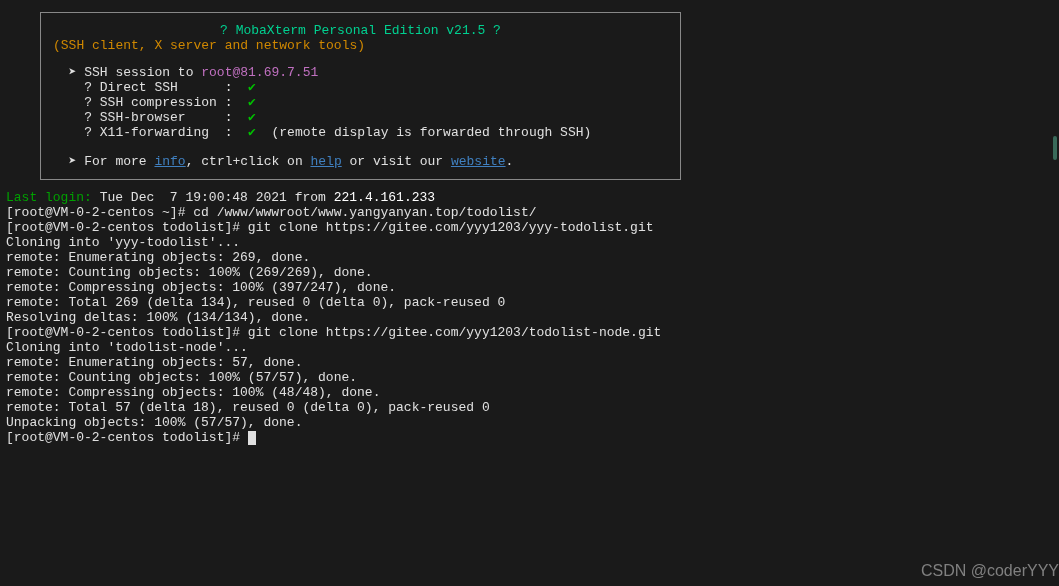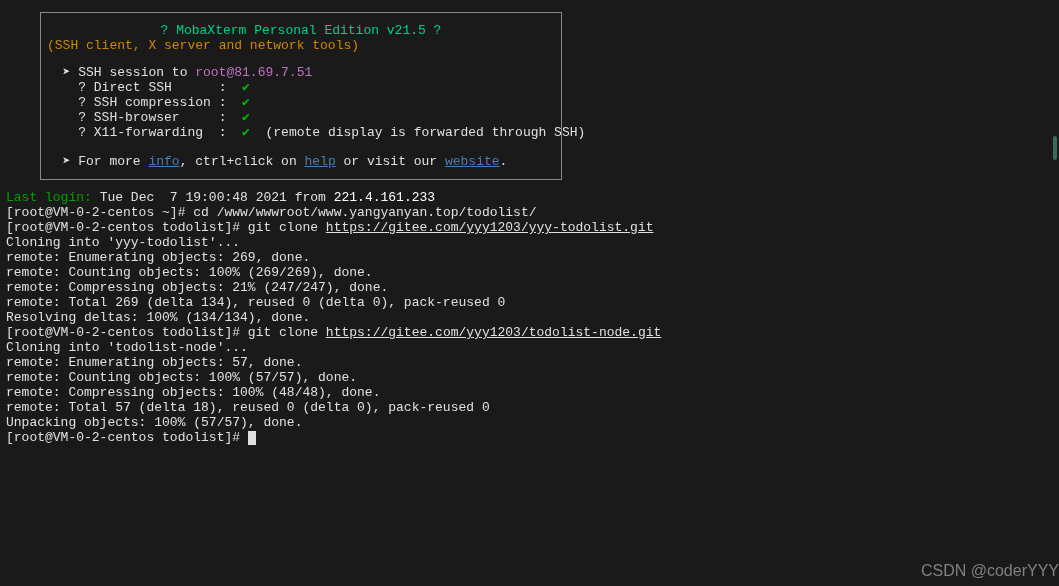--- a/index.html
+++ b/index.html
@@ -16,23 +16,23 @@
       line-height: 15px;
       color: #e0e0e0;
       position: relative;
       overflow: hidden;
     }
     .terminal {
       padding: 6px;
     }
     .banner-box {
       border: 1px solid #888;
-      padding: 10px 6px;
+      padding: 10px 12px;
       margin: 6px 0 10px 34px;
-      width: 522px;
+      width: 641px;
     }
     .banner-title {
       color: #00d090;
       text-align: center;
     }
     .banner-subtitle {
       color: #d08800;
       text-align: left;
       margin-bottom: 12px;
     }
@@ -49,21 +49,20 @@
       color: #4080c0;
       text-decoration: underline;
     }
     .last-login {
       color: #00a000;
     }
     .ip-addr {
       color: #ffffff;
     }
     .git-url {
-      text-decoration: underline;
       color: #e0e0e0;
     }
     .cursor {
       background: #e0e0e0;
       display: inline-block;
       width: 8px;
       height: 14px;
       vertical-align: middle;
     }
     .watermark {
@@ -102,21 +101,21 @@
     <div class="line" style="height:14px"></div>
     <div class="line ssh-line"><span>  ➤ For more </span><span class="link">info</span><span>, ctrl+click on </span><span class="link">help</span><span> or visit our </span><span class="link">website</span><span>.</span></div>
   </div>
 
   <div class="line"><span class="last-login">Last login:</span><span> Tue Dec  7 19:00:48 2021 from </span><span class="ip-addr">221.4.161.233</span></div>
   <div class="line"><span>[root@VM-0-2-centos ~]# </span><span>cd /www/wwwroot/www.yangyanyan.top/todolist/</span></div>
   <div class="line"><span>[root@VM-0-2-centos todolist]# </span><span>git clone </span><span class="git-url">https://gitee.com/yyy1203/yyy-todolist.git</span></div>
   <div class="line">Cloning into 'yyy-todolist'...</div>
   <div class="line">remote: Enumerating objects: 269, done.</div>
   <div class="line">remote: Counting objects: 100% (269/269), done.</div>
-  <div class="line">remote: Compressing objects: 21% (247/247), done.</div>
+  <div class="line">remote: Compressing objects: 100% (397/247), done.</div>
   <div class="line">remote: Total 269 (delta 134), reused 0 (delta 0), pack-reused 0</div>
   <div class="line">Resolving deltas: 100% (134/134), done.</div>
   <div class="line"><span>[root@VM-0-2-centos todolist]# </span><span>git clone </span><span class="git-url">https://gitee.com/yyy1203/todolist-node.git</span></div>
   <div class="line">Cloning into 'todolist-node'...</div>
   <div class="line">remote: Enumerating objects: 57, done.</div>
   <div class="line">remote: Counting objects: 100% (57/57), done.</div>
   <div class="line">remote: Compressing objects: 100% (48/48), done.</div>
   <div class="line">remote: Total 57 (delta 18), reused 0 (delta 0), pack-reused 0</div>
   <div class="line">Unpacking objects: 100% (57/57), done.</div>
   <div class="line"><span>[root@VM-0-2-centos todolist]# </span><span class="cursor"></span></div>

